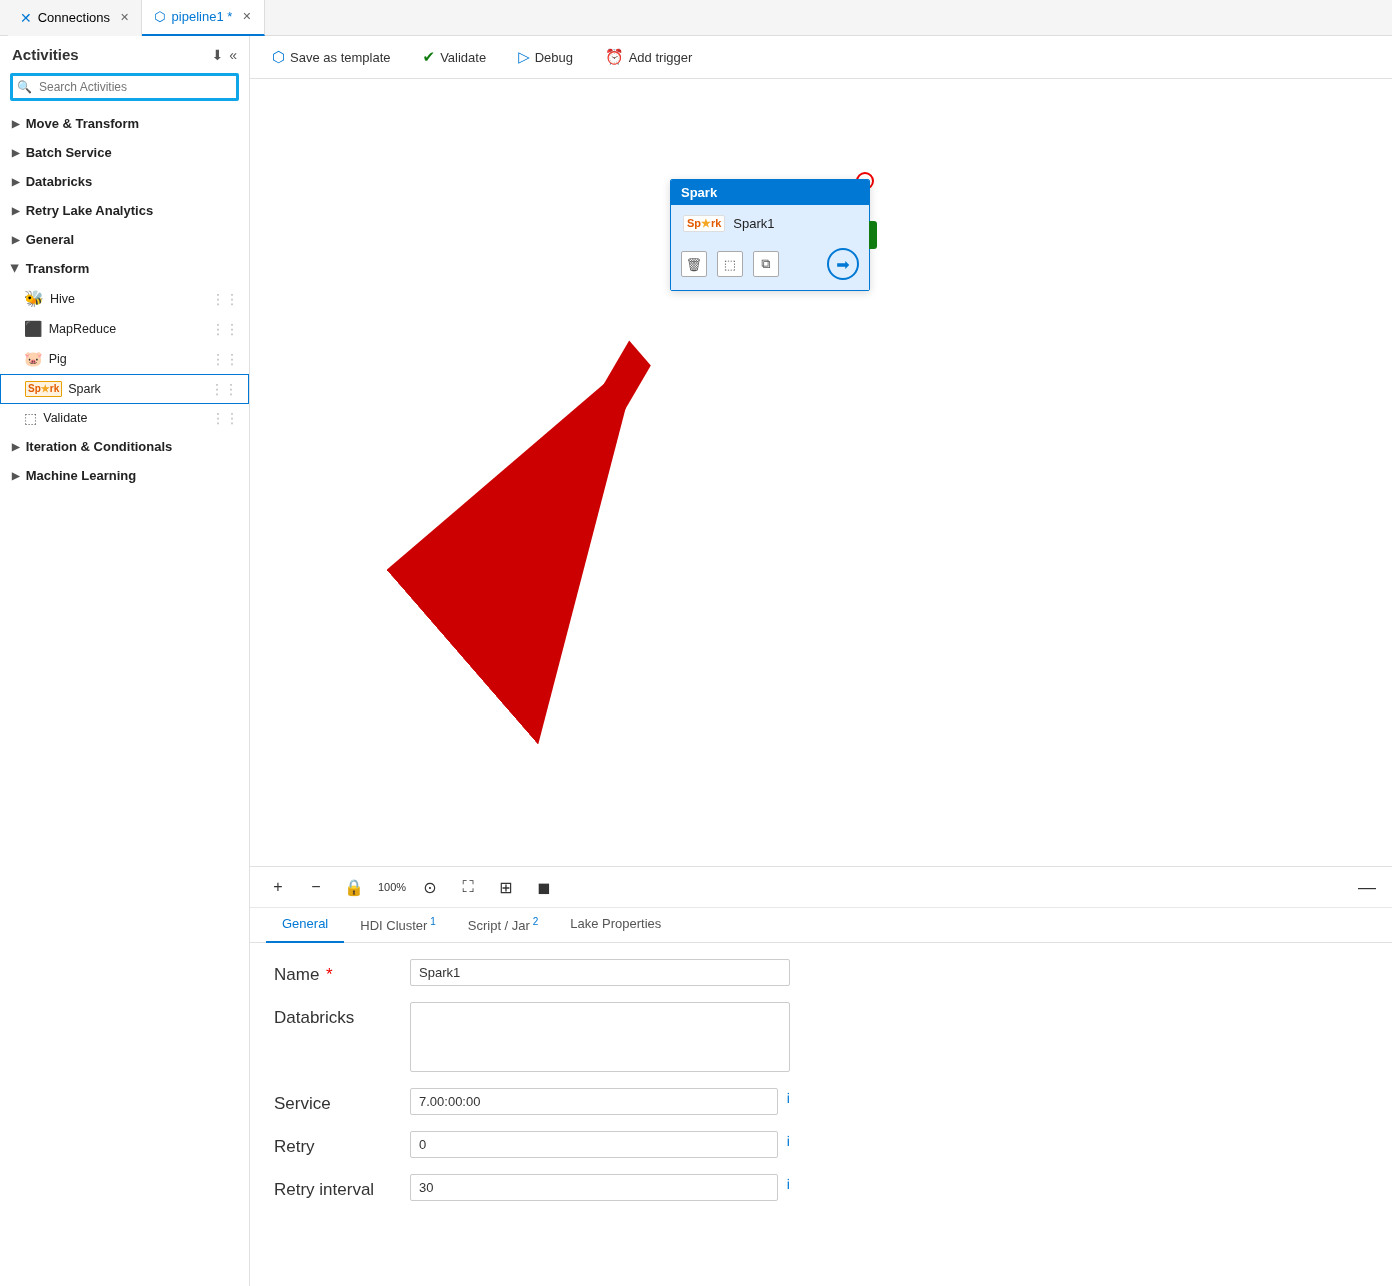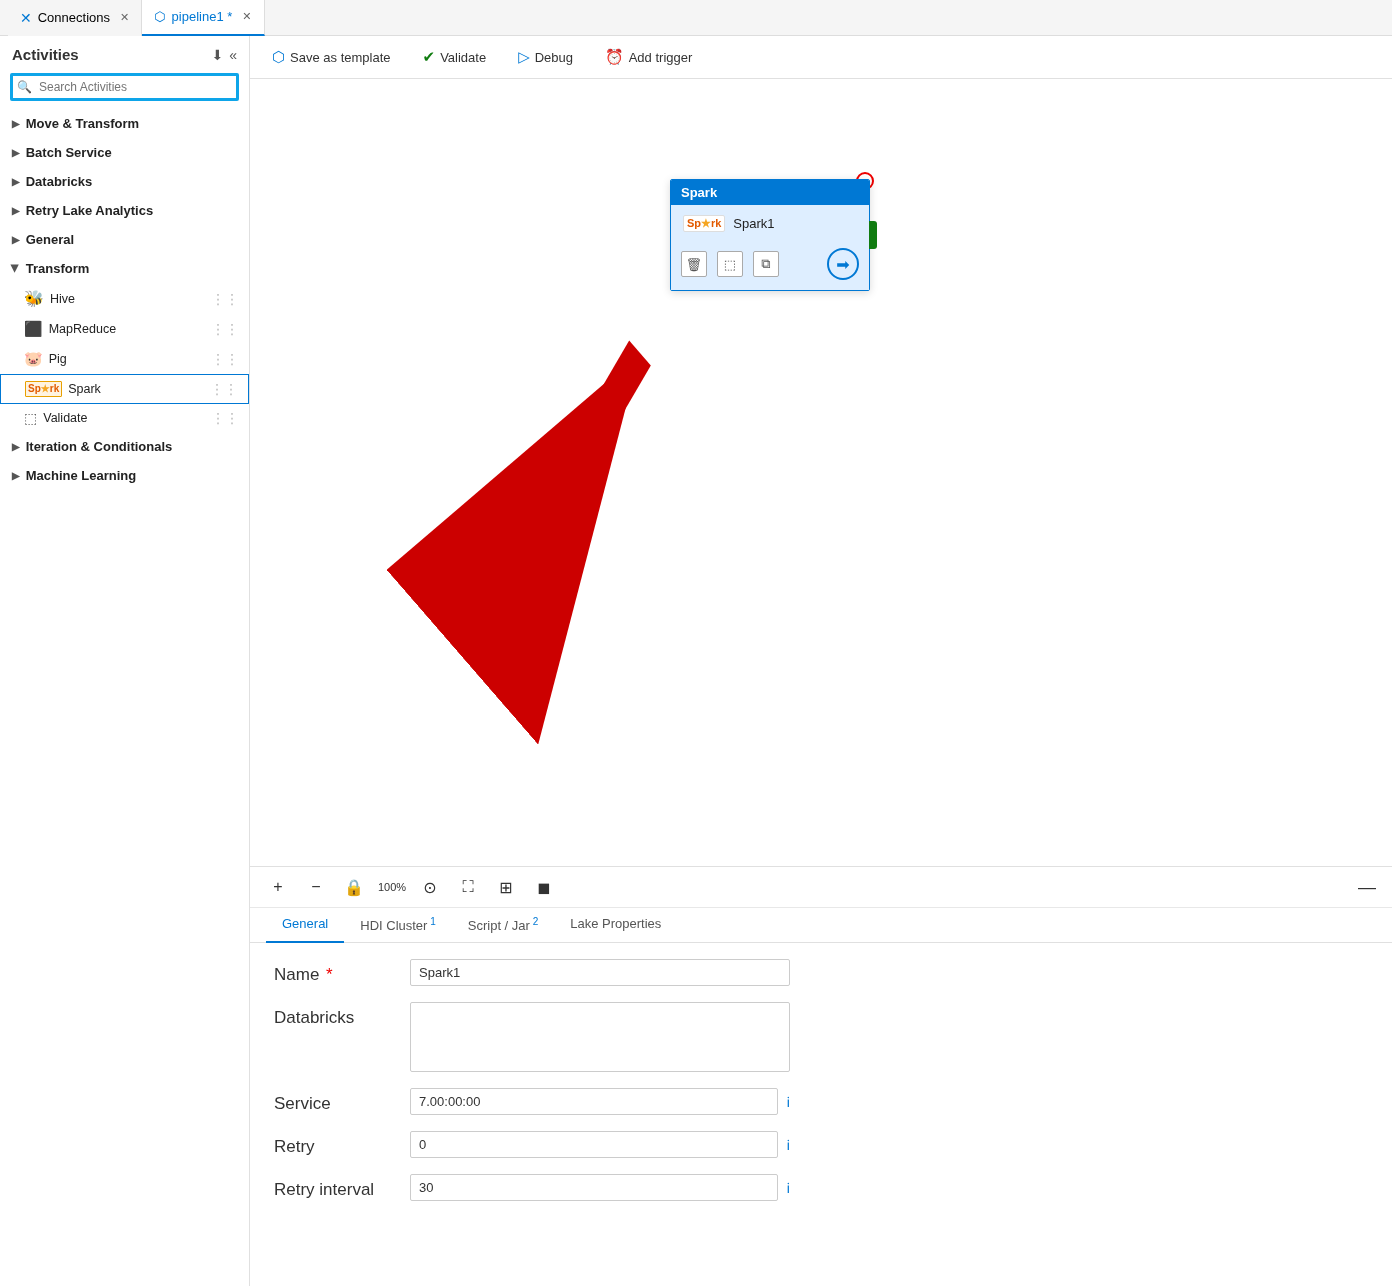--- a/index.html
+++ b/index.html
@@ -350,21 +350,20 @@
       height: 70px;
       padding: 5px 8px;
       border: 1px solid #ccc;
       border-radius: 2px;
       font-size: 13px;
       resize: none;
       outline: none;
     }
     .input-with-info {
       display: flex;
-      align-items: center;
       gap: 8px;
       flex: 1;
       max-width: 380px;
     }
     .input-with-info .form-input {
       flex: 1;
       max-width: none;
     }
     .info-icon {
       color: #0078d4;

